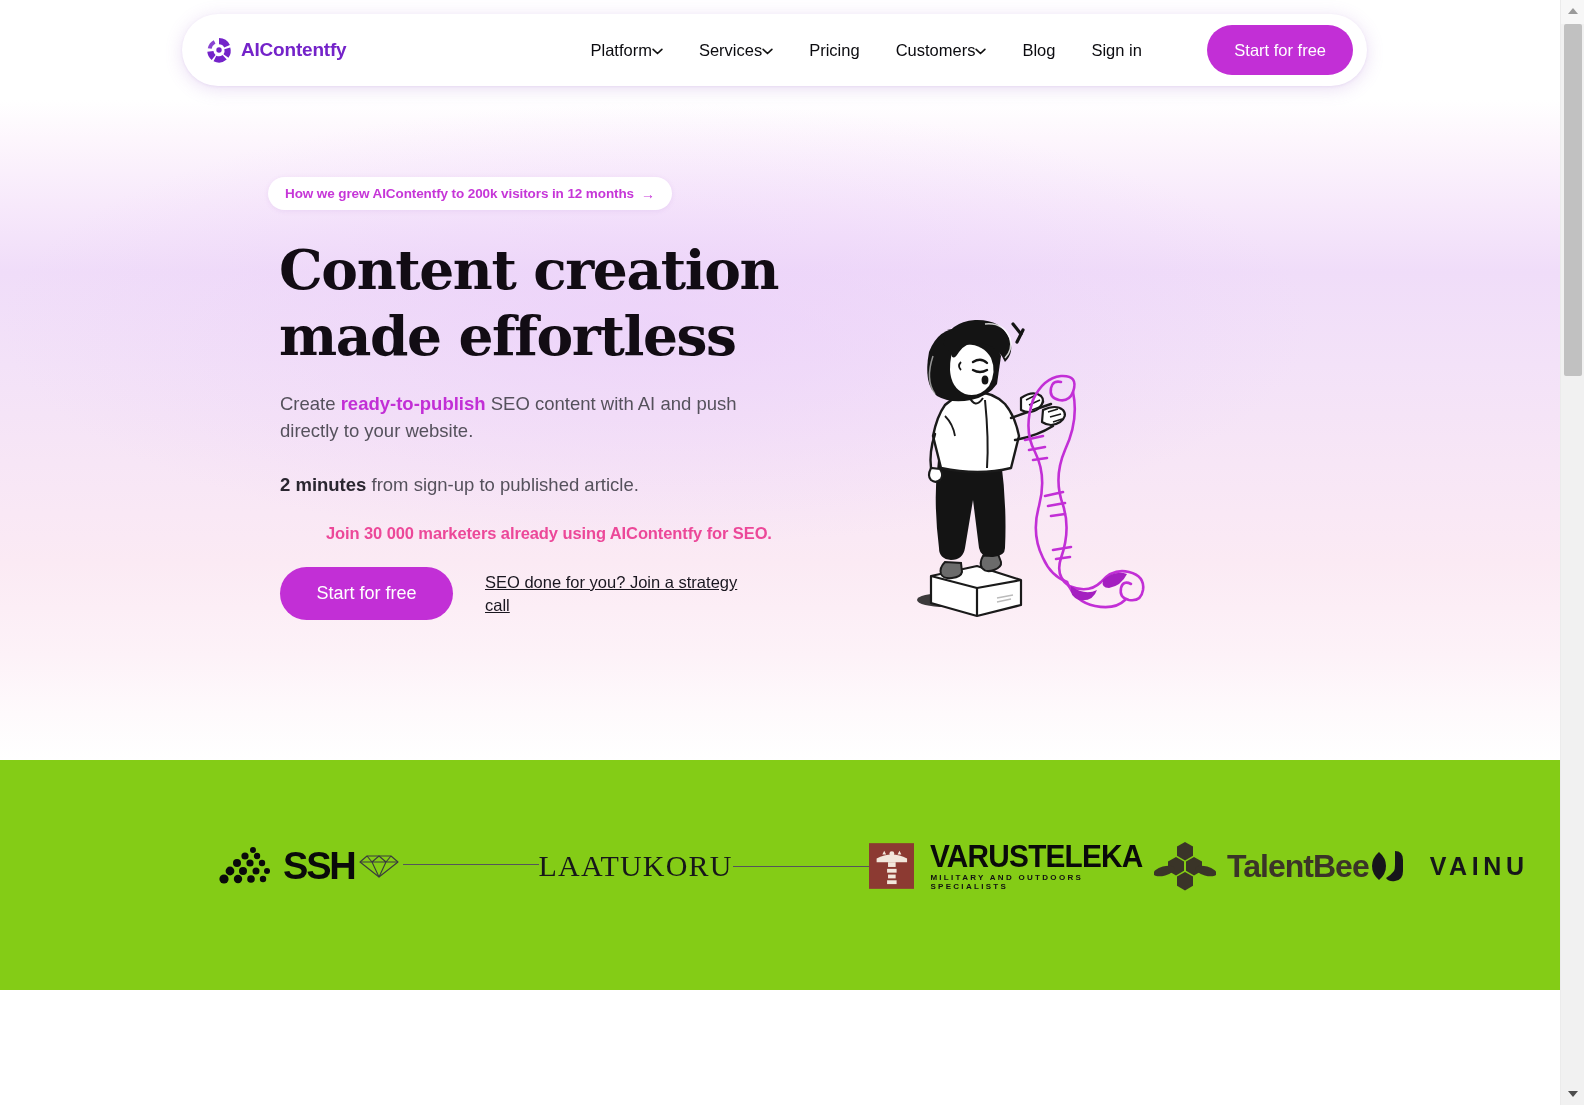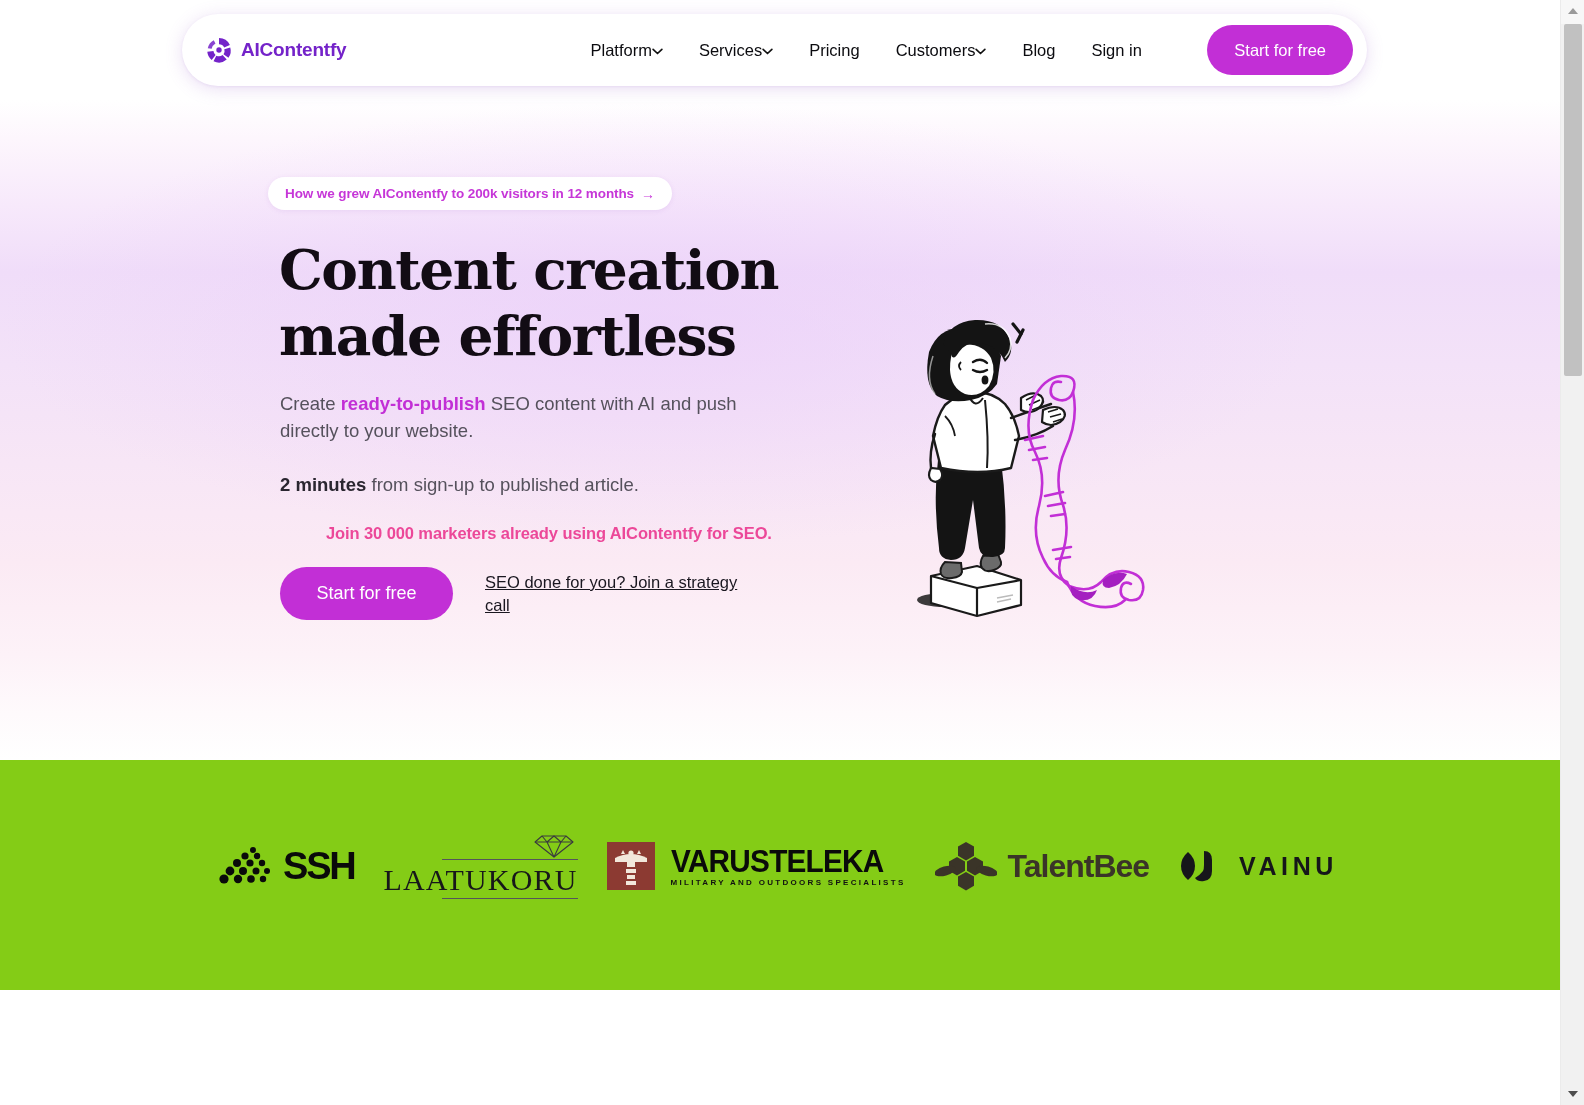--- a/index.html
+++ b/index.html
@@ -201,21 +201,21 @@
     display: flex;
     align-items: center;
     justify-content: space-between;
   }
   .logo { display: flex; align-items: center; }
 
   .ssh-text {
     font-size: 38px; font-weight: bold; color: #0a0a0a;
     letter-spacing: -2.2px; margin-left: 3px;
   }
-  .laatu { display: flex; flex-direction: column; align-items: flex-end; }
+  .laatu { display: flex; flex-direction: row; align-items: center; }
   .laatu-text {
     font-family: "Liberation Serif", serif;
     font-size: 30px; color: #17171a; letter-spacing: 1.2px;
   }
   .laatu-rule { width: 136px; height: 1px; background: #55555a; }
   .laatu-rule.top { margin-bottom: 3px; }
   .laatu-rule.bot { margin-top: 1px; }
 
   .varu { display: flex; align-items: center; gap: 16px; }
   .varu-txt { display: flex; flex-direction: column; }

